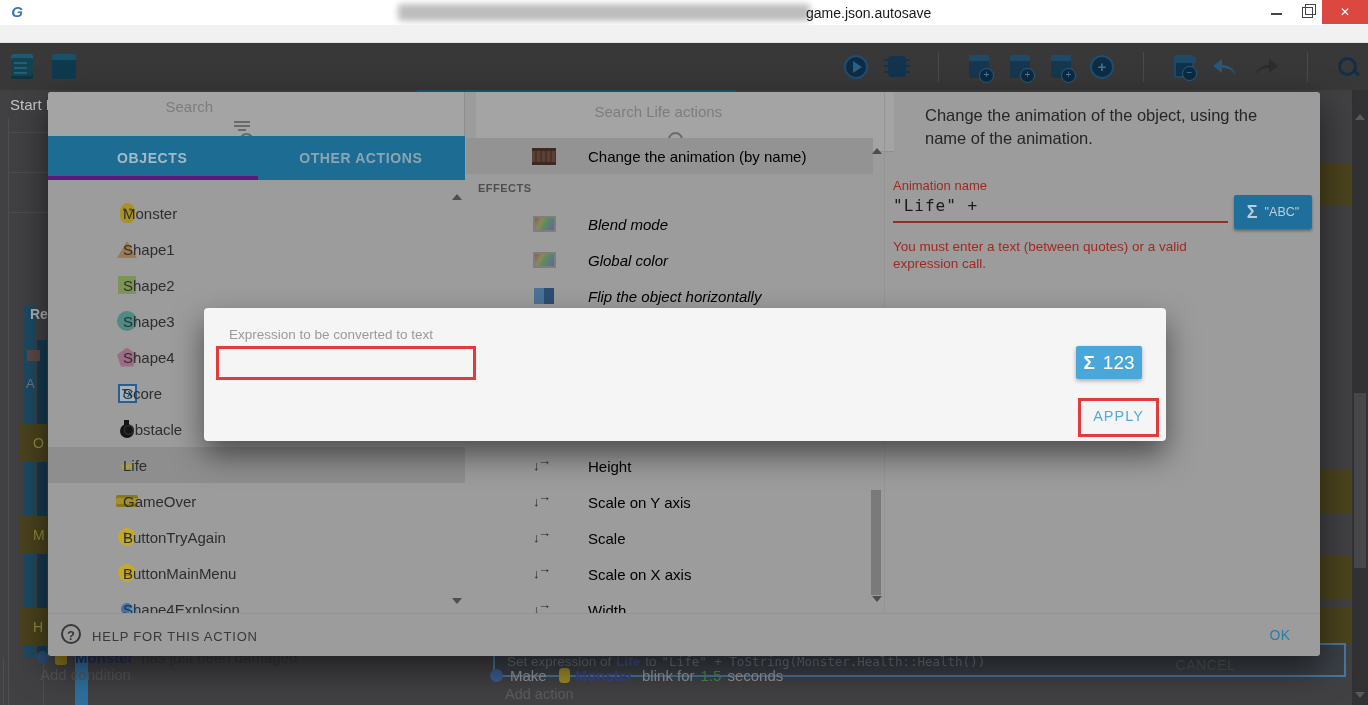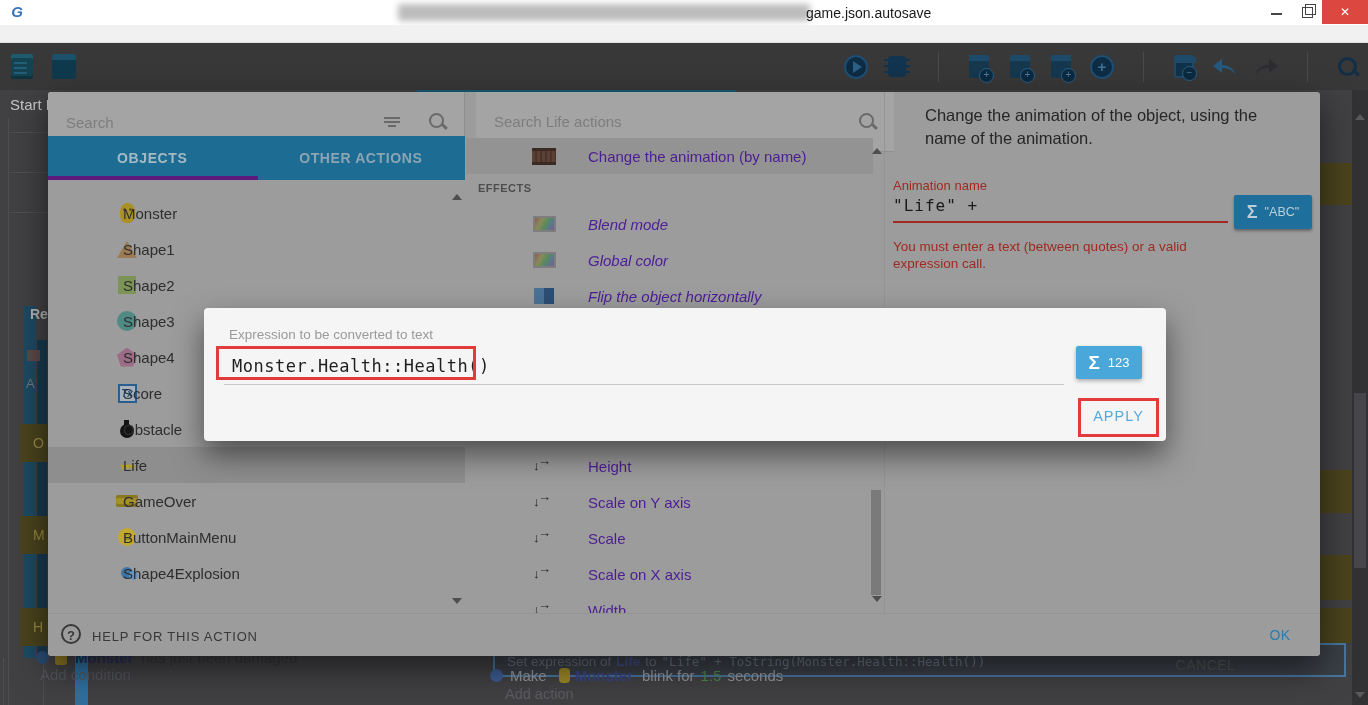--- a/index.html
+++ b/index.html
@@ -86,21 +86,21 @@
   .cond-row{ left:36px; top:648px; width:420px; height:18px; z-index:2; display:flex; align-items:center;
     font-size:15px; color:#35353c; white-space:nowrap; }
   .cond-row .cicon1{ width:13px; height:13px; border-radius:50%; background:#2a4a72; margin-right:6px; }
   .cond-row .cicon2{ width:12px; height:15px; background:#8a7520; border-radius:3px; margin-right:8px; }
   .cond-row b{ color:#262e58; margin-right:8px; }
   .placeholder-dim{ color:#54555b; font-size:15px; }
 
   
   .dialog{ left:48px; top:92px; width:1272px; height:564px; background:#9c9c9c; z-index:10;
     border-radius:3px; box-shadow:0 12px 34px rgba(0,0,0,.55); }
-  .dialog .search-box{ position:absolute; top:0; height:60px; background:#a4a4a4; display:flex; align-items:center; }
+  .dialog .search-box{ position:absolute; top:0; height:60px; background:#a4a4a4; display:flex; align-items:center;flex-direction:column; }
   .search-left{ left:0; width:417px; border-right:1px solid #8e8e8e; border-radius:3px 0 0 0; }
   .search-mid{ left:428px; width:418px; border-bottom:1px solid #909090; }
   .search-input{ flex:1; background:transparent; border:none; outline:none; font-size:15px;
     color:#3a3a3a; padding:0 0 0 18px; font-family:"Liberation Sans",sans-serif; }
   .search-input::placeholder{ color:#7d7d7d; opacity:1; }
   .icn-filter{ width:16px; height:12px; margin-right:28px; position:relative; }
   .icn-filter::before{ content:""; position:absolute; left:0; top:1px; width:16px; height:2px; background:#6a6a6a;
     box-shadow:0 4px 0 -0px #6a6a6a; }
   .icn-filter::after{ content:""; position:absolute; left:4px; top:9px; width:8px; height:2px; background:#6a6a6a; }
   .icn-mag{ position:relative; width:20px; height:20px; margin-right:16px; }
@@ -117,21 +117,21 @@
 
   .obj-list{ position:absolute; left:0; top:88px; width:417px; height:433px; overflow:hidden; padding-top:15px; }
   .row36{ height:36px; display:flex; align-items:center; position:relative; }
   .row36 .row-label{ font-size:15px; color:#2e2e2e; }
   .obj-list .row36.selected{ background:#8e8e8e; }
   .obj-ico{ position:absolute; left:68px; width:22px; height:22px; display:flex; align-items:center; justify-content:center; }
   .obj-list .row-label{ position:absolute; left:75px; }
 
   .act-top{ position:absolute; left:418px; top:46px; width:407px; }
   .act-top .row36.highlighted{ background:#939393; }
-  .act-label{ position:absolute; left:122px; font-size:15px; color:#4c1d95; }
+  .act-label{ position:absolute; left:122px; font-size:15px; color:#000000; }
   .act-row .a-ico{ position:absolute; left:66px; width:24px; height:20px; display:flex; align-items:center; justify-content:center; }
   .section-label{ position:absolute; left:430px; top:90px; font-size:11px; font-weight:bold;
     letter-spacing:.5px; color:#4e4e4e; }
   .act-effects{ position:absolute; left:418px; top:114px; width:407px;font-style:italic; }
   .act-size{ position:absolute; left:418px; top:356px; width:407px; height:165px; overflow:hidden; }
 
   
   .icn-monster{ width:15px; height:20px; background:#ab9125; border-radius:45% 45% 40% 40%; position:relative; }
   .icn-monster::before{ content:""; position:absolute; left:3px; top:5px; width:3px; height:3px; border-radius:50%;
     background:#6e5c12; box-shadow:6px 0 0 #6e5c12; }
@@ -206,21 +206,21 @@
   .modal-input{ position:absolute; left:20px; top:42px; width:840px; background:transparent; border:none;
     outline:none; font-family:"DejaVu Sans Mono",monospace; font-size:17px; color:#1f1f1f;
     letter-spacing:.5px; padding:6px 0 8px 8px; border-bottom:1px solid #c9c9c9; }
   .anno-box{ position:absolute; border:3px solid #e23b3b; z-index:25; }
   .anno-expr{ left:12px; top:38px; width:260px; height:34px; }
   .anno-apply{ left:874px; top:90px; width:81px; height:39px; }
   .btn-sigma-bright{ position:absolute; left:872px; top:38px; width:66px; height:33px; background:#4aa7da;
     border-radius:2px; box-shadow:0 2px 4px rgba(0,0,0,.3); display:flex; align-items:center;
     justify-content:center; gap:8px; color:#ffffff; }
   .btn-sigma-bright .sg{ font-size:19px; font-weight:bold; }
-  .btn-sigma-bright .sg-label{ font-size:13px; }
+  .btn-sigma-bright .sg-label{ font-size:19px; }
   .btn-apply{ position:absolute; left:874px; top:100px; width:81px; text-align:center;
     font-size:14.5px; letter-spacing:1px; color:#55a9db; }
 </style>
 </head>
 <body>
 
 <div class="screen">
 
   <div class="abs bg-text" style="left:10px; top:96px;">Start P</div>
   <div class="abs" style="left:417px; top:83px; width:319px; height:9px; background:#1b5a77;"></div>
@@ -423,20 +423,26 @@
           <span class="row-label">Life</span>
         </div>
         <div class="row36">
           <span class="obj-ico">
             <span class="icn-gameover"></span>
           </span>
           <span class="row-label">GameOver</span>
         </div>
         <div class="row36">
           <span class="obj-ico">
+            <span class="icn-tryagain"></span>
+          </span>
+          <span class="row-label">ButtonTryAgain</span>
+        </div>
+        <div class="row36">
+          <span class="obj-ico">
             <span class="icn-mainmenu"></span>
           </span>
           <span class="row-label">ButtonMainMenu</span>
         </div>
         <div class="row36">
           <span class="obj-ico">
             <span class="icn-explosion"></span>
           </span>
           <span class="row-label">Shape4Explosion</span>
         </div>
@@ -526,21 +532,20 @@
     <div class="dlg-footer">
       <span class="help-icn">?</span>
       <span class="help-label">HELP FOR THIS ACTION</span>
       <span class="btn-cancel">CANCEL</span>
       <span class="btn-ok">OK</span>
     </div>
   </div>
 
   <div class="abs modal">
     <div class="modal-label">Expression to be converted to text</div>
-    <input class="modal-input" value="Monster.Health::Health()" style="">
     <div class="anno-box anno-expr"></div>
     <div class="btn-sigma-bright">
       <span class="sg">Σ</span>
       <span class="sg-label">123</span>
     </div>
     <div class="btn-apply">APPLY</div>
     <div class="anno-box anno-apply"></div>
   </div>
 
 </div>

